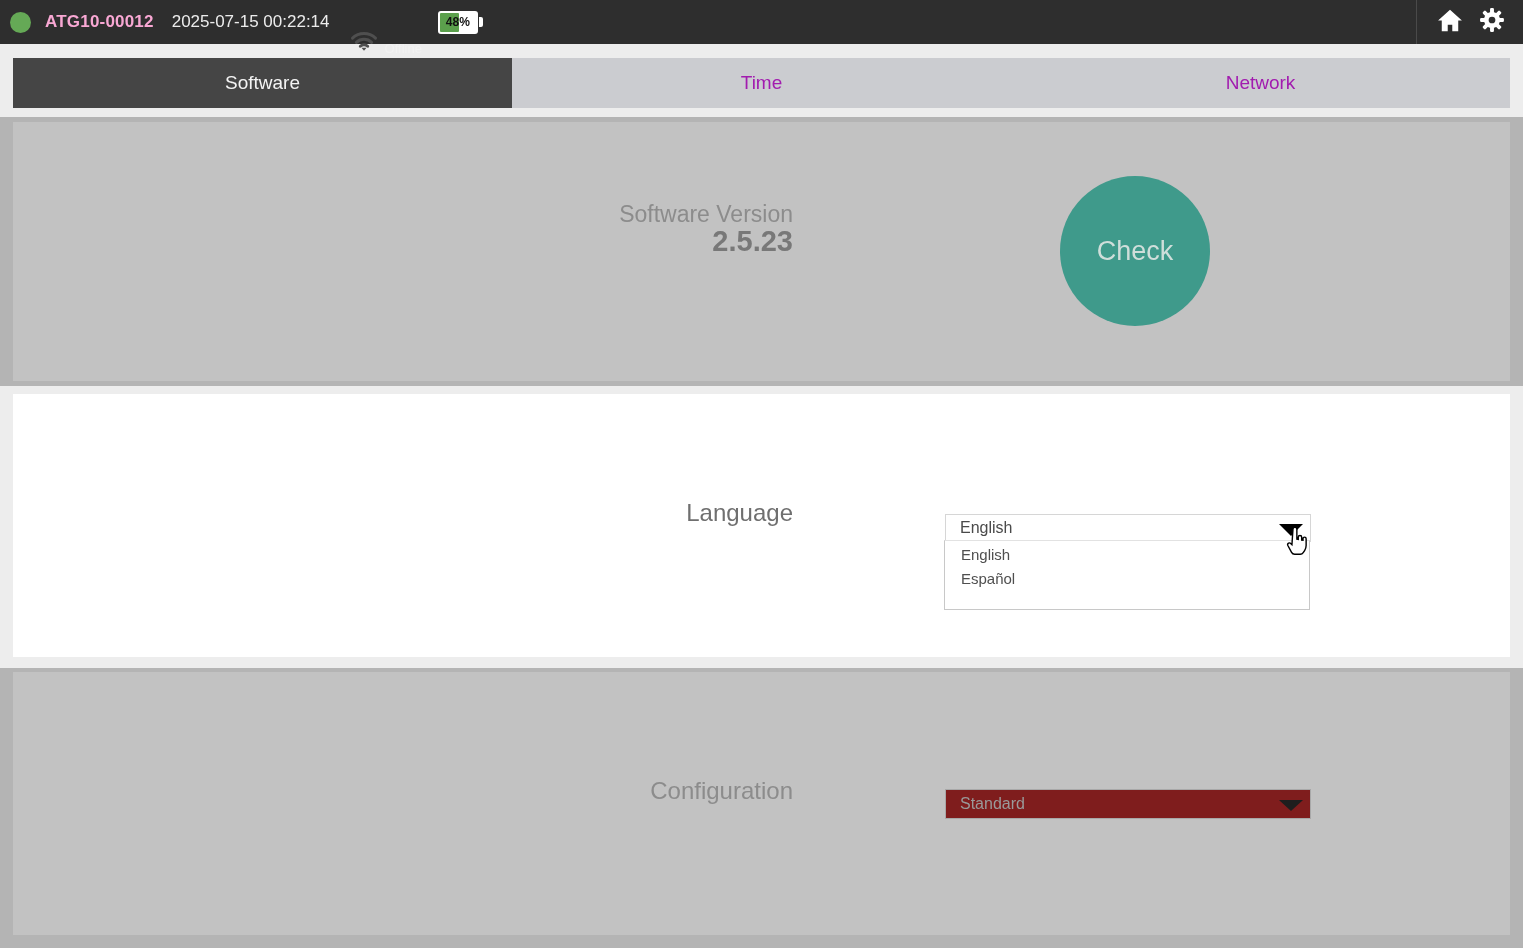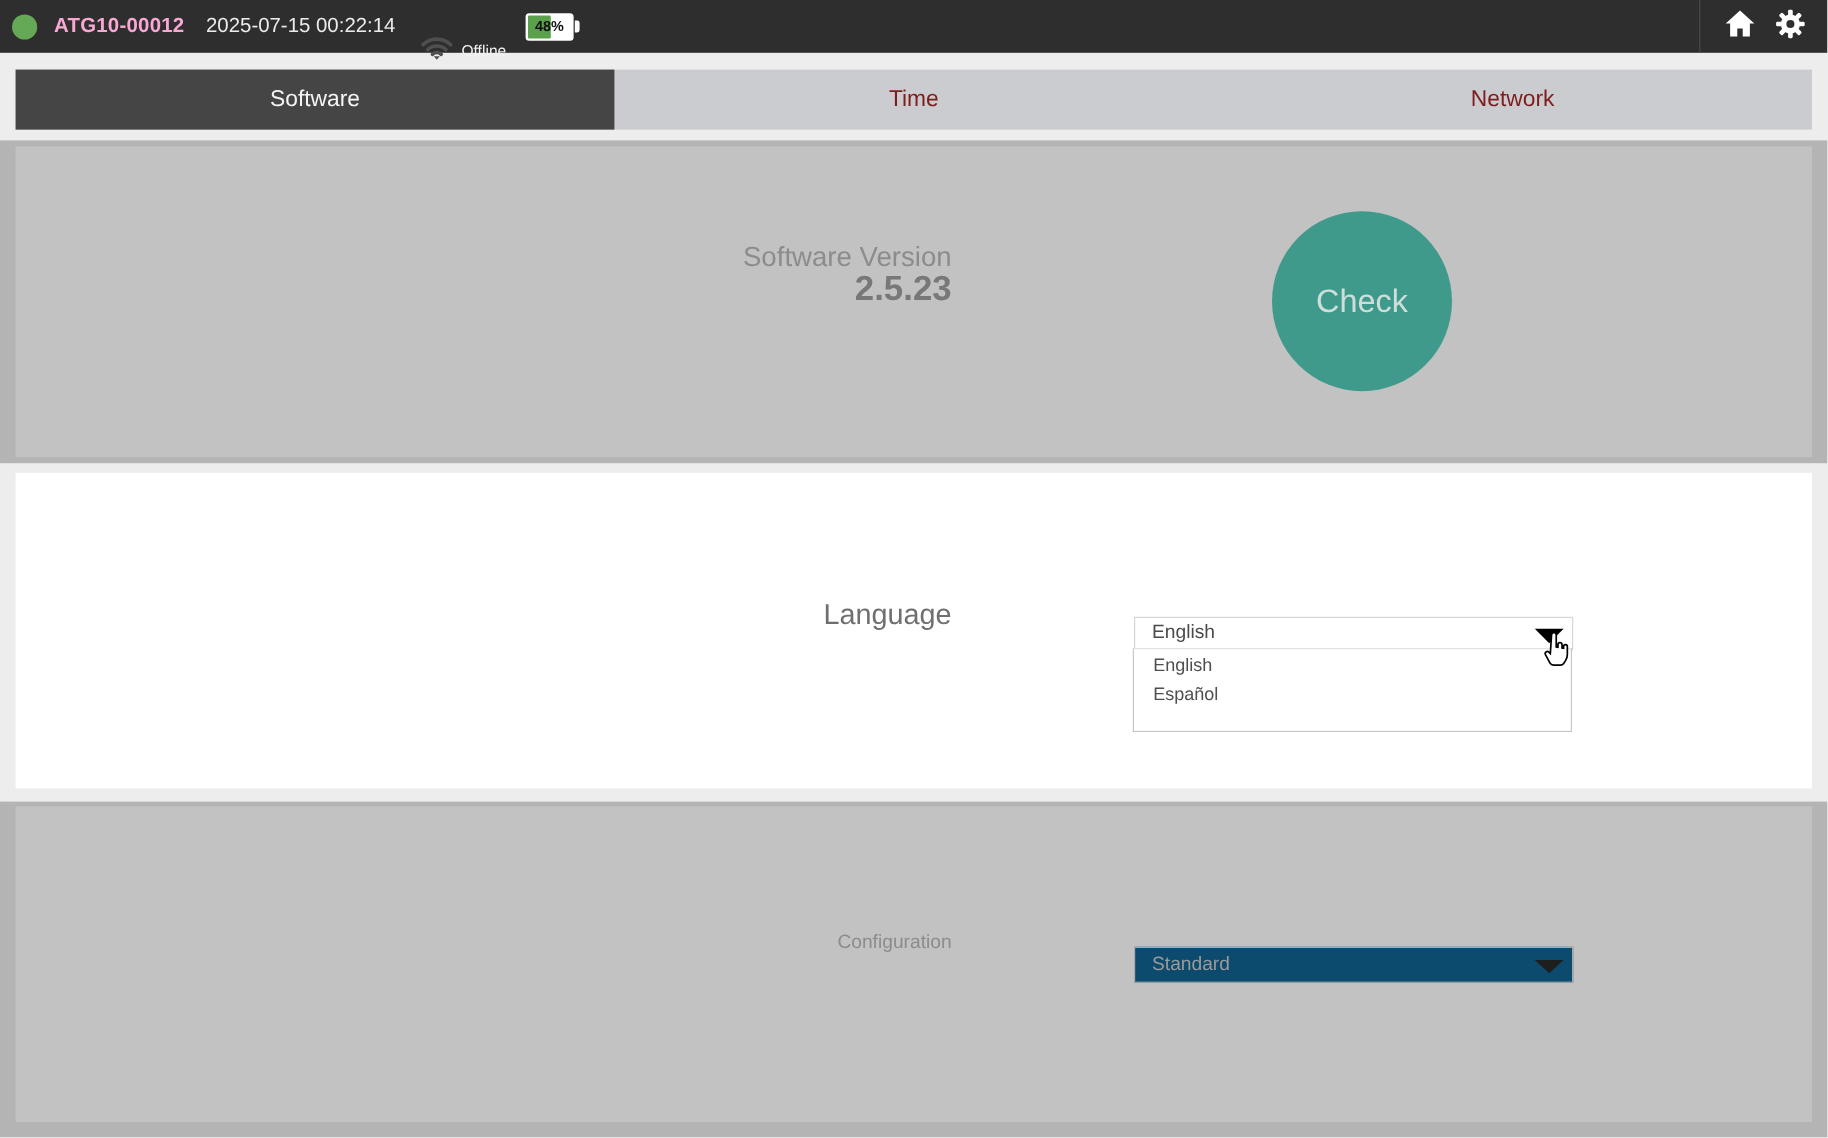--- a/index.html
+++ b/index.html
@@ -5,69 +5,69 @@
   html,body{margin:0;padding:0;}
   body{font-family:"Liberation Sans","DejaVu Sans",sans-serif;background:#ededed;}
   #app{position:relative;width:1523px;height:948px;background:#ededed;overflow:hidden;}
 
   
   .topbar{position:absolute;top:0;left:0;width:100%;height:44px;background:#2e2e2e;
           display:flex;align-items:center;}
   .status-dot{width:21px;height:21px;border-radius:50%;margin-left:10px;flex:0 0 auto;}
   .device-name{color:#f9a8d4;font-weight:bold;font-size:17px;margin-left:14px;letter-spacing:.2px;}
   .timestamp{color:#ececec;font-size:17px;margin-left:18px;}
-  .wifi{margin-left:20px;display:flex;align-items:center;margin-top:40px;}
+  .wifi{margin-left:20px;display:flex;align-items:flex-end;margin-top:40px;}
   .wifi-label{color:#f2f2f2;font-size:13px;margin-left:7px;}
   .battery{position:relative;width:40px;height:23px;background:#ffffff;border-radius:3px;
            margin-left:16px;overflow:hidden;}
   .battery-fill{position:absolute;left:2px;top:2px;bottom:2px;border-radius:1px;}
   .battery-text{position:absolute;inset:0;display:flex;align-items:center;justify-content:center;
                 font-size:12px;font-weight:600;color:#111;text-align:center;}
   .battery-nub{width:4px;height:10px;background:#ffffff;border-radius:0 2px 2px 0;margin-left:1px;}
   .topbar-right{margin-left:auto;height:100%;display:flex;align-items:center;
                 border-left:1px solid #4a4a4a;padding:0 18px 0 20px;gap:16px;}
   .tb-icon{width:26px;height:26px;display:flex;align-items:center;justify-content:center;cursor:pointer;}
 
   
   .tabbar{position:absolute;top:58px;left:13px;width:1497px;height:50px;display:flex;background:#cbccd0;}
-  .tab{flex:1;display:flex;align-items:center;justify-content:center;font-size:19px;color:#7f1d1d;cursor:pointer;}
+  .tab{flex:1;display:flex;align-items:center;justify-content:center;font-size:19px;color:#a21caf;cursor:pointer;}
   .tab.active{background:#454545;color:#f4f4f4;}
 
   
   .row-outer{position:absolute;left:0;width:100%;background:#b4b4b4;}
   .row1{top:117px;height:269px;}
   .row3{top:668px;height:280px;}
   .panel{position:absolute;left:13px;width:1497px;}
   .panel-gray{background:#c2c2c2;}
   .panel1{top:122px;height:259px;}
   .panel-white{top:394px;height:263px;background:#ffffff;}
   .panel3{top:672px;height:263px;}
 
   .col-label{position:absolute;left:0;width:780px;text-align:right;}
   .sv-title{top:79px;font-size:23px;color:#8c8c8c;}
   .sv-version{top:103px;font-size:29px;font-weight:bold;color:#787878;}
   .check-btn{position:absolute;left:1047px;top:54px;width:150px;height:150px;border-radius:50%;
              display:flex;align-items:center;justify-content:center;font-size:27px;color:#cfdeda;cursor:pointer;}
 
   .lang-label{top:105px;font-size:24px;color:#6f6f6f;}
-  .cfg-label{top:105px;font-size:16px;color:#8c8c8c;}
+  .cfg-label{top:105px;font-size:24px;color:#8c8c8c;}
 
   
   .select-box{position:absolute;left:932px;width:364px;height:26px;background:#ffffff;
               border:1px solid #d6d6d6;display:flex;align-items:center;cursor:pointer;}
   .lang-select{top:120px;}
   .select-value{font-size:16px;color:#4a4a4a;padding-left:14px;}
   .arrow-down{position:absolute;right:7px;top:50%;margin-top:-4px;width:0;height:0;
               border-left:12px solid transparent;border-right:12px solid transparent;
               border-top:12px solid #000;}
   .dropdown-list{position:absolute;left:931px;top:146px;width:366px;height:70px;background:#ffffff;
                  border:1px solid #c8c8c8;border-top:1px solid #e2e2e2;padding-top:2px;box-sizing:border-box;}
   .dropdown-option{height:24px;line-height:24px;padding-left:16px;font-size:15px;color:#4f4f4f;cursor:pointer;}
 
-  .cfg-select{top:117px;height:28px;background:#0c4a6e;border:1px solid #a8a8a8;}
+  .cfg-select{top:117px;height:28px;background:#7f1d1d;border:1px solid #a8a8a8;}
   .cfg-select .select-value{color:#9a9a9a;}
   .cfg-select .arrow-down{border-top-color:#1e1e1e;border-left-width:12px;border-right-width:12px;
                           border-top-width:11px;margin-top:-4px;}
 
   .cursor{position:absolute;left:1283px;top:526px;z-index:50;pointer-events:none;}
 </style>
 </head>
 <body>
 
 <div id="app">

